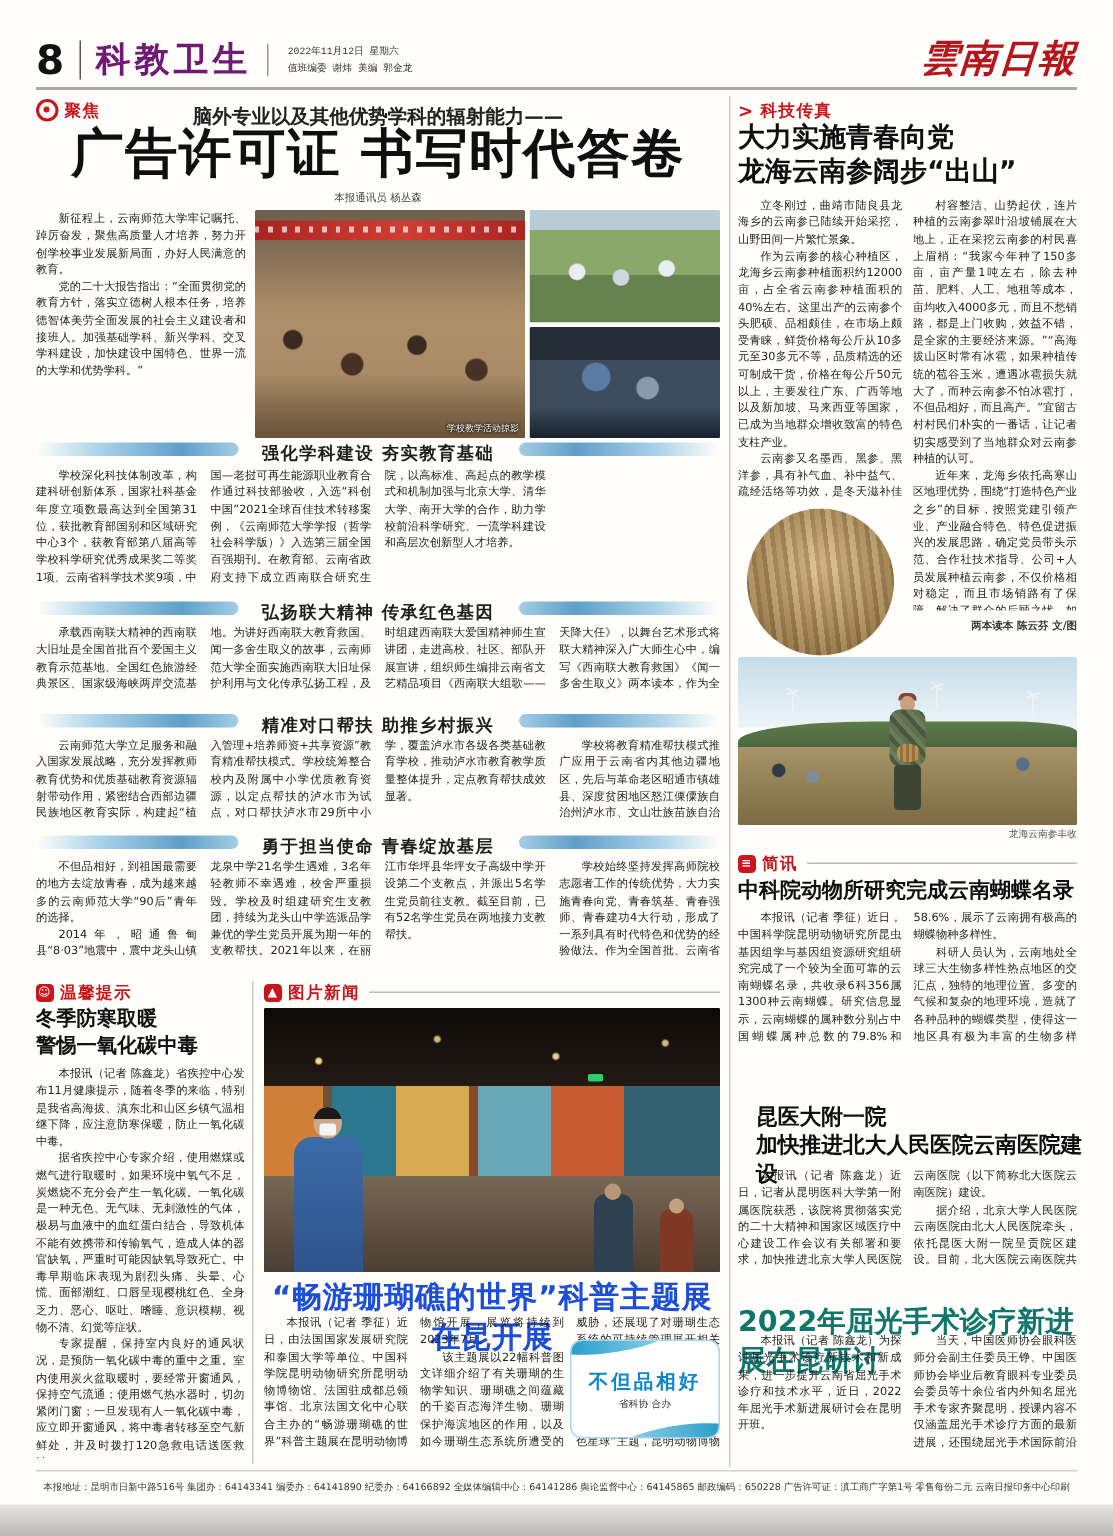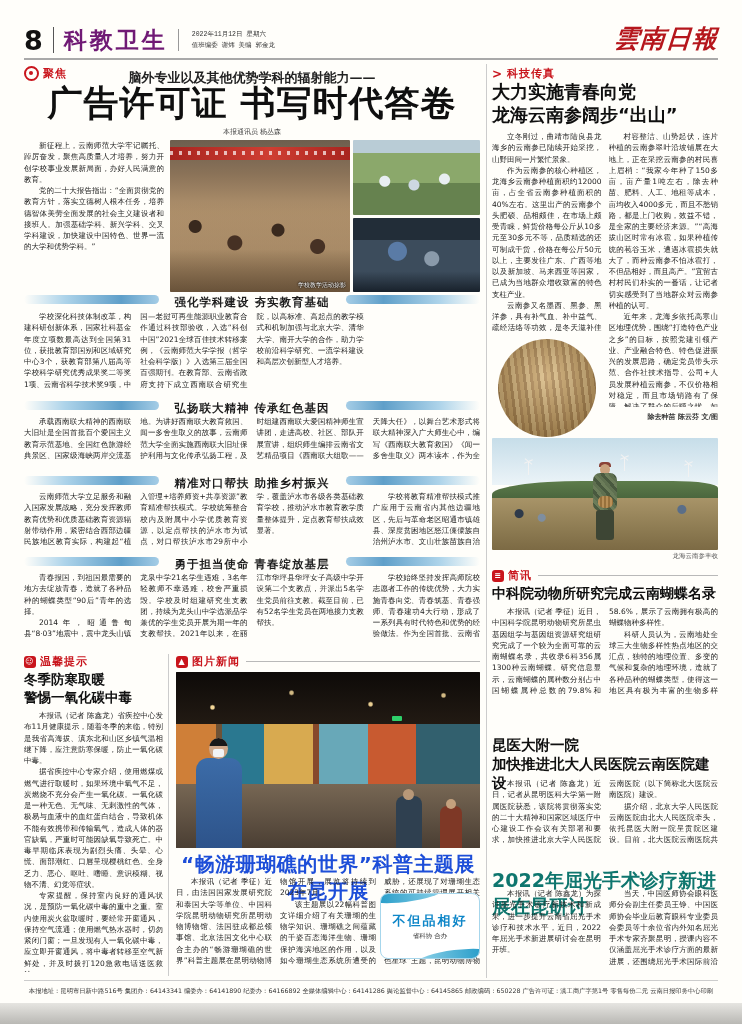--- a/index.html
+++ b/index.html
@@ -144,21 +144,21 @@
   .f-torso{position:absolute;left:5px;top:9px;width:24px;height:38px;border-radius:7px;
     background:repeating-linear-gradient(48deg,#5f7050 0 3px,#49593f 3px 6px,#6b7c59 6px 9px);}
   .f-root{position:absolute;left:10px;top:32px;width:15px;height:12px;border-radius:40%;
     background:repeating-linear-gradient(90deg,#b99057 0 2px,#97713c 2px 4px);}
   .f-legs{position:absolute;left:8px;top:46px;width:18px;height:30px;background:#3d4534;border-radius:3px;}
   .field-cap{position:absolute;left:492px;top:552px;width:226px;text-align:right;font-size:6.5px;color:#555;}
 
   .briefs-h{position:absolute;left:492px;top:585px;width:226px;margin:0;font-size:14px;font-weight:900;color:#0f0f0f;}
   .cols2{column-count:2;column-gap:8px;column-fill:auto;overflow:hidden;}
   .briefs-body{position:absolute;left:492px;top:606px;width:226px;height:96px;}
-  .hosp-h{position:absolute;left:492px;top:736px;width:226px;margin:0;font-size:14.5px;font-weight:900;line-height:1.3;color:#0f0f0f;}
+  .hosp-h{position:absolute;left:504px;top:736px;width:226px;margin:0;font-size:14.5px;font-weight:900;line-height:1.3;color:#0f0f0f;}
   .hosp-body{position:absolute;left:492px;top:778px;width:226px;height:78px;}
   .surg-h{position:absolute;left:492px;top:868px;width:226px;margin:0;font-size:19px;font-weight:900;color:#0f766e;}
   .surg-body{position:absolute;left:492px;top:888px;width:226px;height:86px;}
 
   
   .foot-rule{position:absolute;left:24px;right:24px;top:980px;height:1px;background:#ccc;}
   .footer-text{position:absolute;left:12px;right:12px;top:987px;text-align:center;font-size:6.3px;color:#333;}
   .bottom-band{position:absolute;left:0;right:0;bottom:0;height:21px;
     background:linear-gradient(180deg,#e6e5e1,#b9b8b4);}
 </style>
@@ -233,21 +233,21 @@
       <p class="para">云南师范大学立足服务和融入国家发展战略，充分发挥教师教育优势和优质基础教育资源辐射带动作用，紧密结合西部边疆民族地区教育实际，构建起“植入管理+培养师资+共享资源”教育精准帮扶模式。学校统筹整合校内及附属中小学优质教育资源，以定点帮扶的泸水市为试点，对口帮扶泸水市29所中小学，覆盖泸水市各级各类基础教育学校，推动泸水市教育教学质量整体提升，定点教育帮扶成效显著。</p>
       <p class="para">学校将教育精准帮扶模式推广应用于云南省内其他边疆地区，先后与革命老区昭通市镇雄县、深度贫困地区怒江傈僳族自治州泸水市、文山壮族苗族自治州丘北县、玉溪市易门县等7州（市）、县以合作办学等形式共建附属中学。云南师范大学附属镇雄中学实现了民族地区教育质量飞跃、托起贫困山区教育梦想的目标；附属怒江州民族中学顺利完成晋升云南省一级二等完中；附属丘北中学斩获云南省一级三等完中；附属易门中学实现了高考各项指标均居玉溪市前列、县17所县区高中第一名的历史转变。目前，学校正积极开展对德宏州陇川县第一中学、昭通市盐津县一中和怒江州兰坪县一中、保山市昌宁县一中的教育帮扶，努力推动边疆地区教育质量提升。</p>
     </div>
 
   <div class="subhead s4b">
     <div class="bar l"></div>
     <div class="t">勇于担当使命 青春绽放基层</div>
     <div class="bar r"></div>
   </div>
   <div class="cols4 bodytxt s4t">
-      <p class="para">青春报国，到祖国最需要的地方去绽放青春，造就了各种品种的蝴蝶类型“90后”青年的选择。</p>
+      <p class="para">不但品相好，到祖国最需要的地方去绽放青春，成为越来越多的云南师范大学“90后”青年的选择。</p>
       <p class="para">2014年，昭通鲁甸县“8·03”地震中，震中龙头山镇龙泉中学21名学生遇难，3名年轻教师不幸遇难，校舍严重损毁。学校及时组建研究生支教团，持续为龙头山中学选派品学兼优的学生党员开展为期一年的支教帮扶。2021年以来，在丽江市华坪县华坪女子高级中学开设第二个支教点，并派出5名学生党员前往支教。截至目前，已有52名学生党员在两地接力支教帮扶。</p>
       <p class="para">学校始终坚持发挥高师院校志愿者工作的传统优势，大力实施青春向党、青春筑基、青春强师、青春建功4大行动，形成了一系列具有时代特色和优势的经验做法。作为全国首批、云南省唯一的高校思想政治工作队伍研修培训基地，云南师范大学特色的青年马克思主义者培养工程培养模式成为闪亮品牌，连续10余年荣获全国暑期“三下乡”社会实践活动先进单位，先后荣获中国青少年科技创新奖、“小平科技创新团队”和“创青春”大赛银奖，研究生支教团、向日葵义教团助力云南山区教育发展，“党的十九大精神”学生宣讲团获全省高校培育和践行社会主义核心价值观优秀案例一等奖。</p>
     </div>
 
   <div class="vrule" style="left:486px;top:64px;height:914px;"></div>
   <div class="vrule" style="left:168px;top:654px;height:322px;"></div>
 
   <div class="tag abs" style="left:24px;top:654px;">
     <span class="sq">☺</span>
     <span>温馨提示</span>
@@ -314,21 +314,21 @@
           <p class="para">作为云南参的核心种植区，龙海乡云南参种植面积约12000亩，占全省云南参种植面积的40%左右。这里出产的云南参个头肥硕、品相颇佳，在市场上颇受青睐，鲜货价格每公斤从10多元至30多元不等，品质精选的还可制成干货，价格在每公斤50元以上，主要发往广东、广西等地以及新加坡、马来西亚等国家，已成为当地群众增收致富的特色支柱产业。</p>
           <p class="para">云南参又名墨西、黑参、黑洋参，具有补气血、补中益气、疏经活络等功效，是冬天滋补佳品。“海拔高、气温低、沙性土壤”，龙海乡农业农村综合服务中心农科站站长细数龙海乡出产高品质云南参的3个有利自然条件。据介绍，龙海乡山地面积广阔，气候、海拔、土壤资源适合种植云南参，亩产量从800多公斤到1.5吨左右，品质上乘，获得有机农产品认证。</p>
         </div>
       <div class="circle-photo"></div>
     </div>
     <div class="tcol">
       <div class="tcol-txt2 bodytxt">
           <p class="para">村容整洁、山势起伏，连片种植的云南参翠叶沿坡铺展在大地上，正在采挖云南参的村民喜上眉梢：“我家今年种了150多亩，亩产量1吨左右，除去种苗、肥料、人工、地租等成本，亩均收入4000多元，而且不愁销路，都是上门收购，效益不错，是全家的主要经济来源。”“高海拔山区时常有冰雹，如果种植传统的苞谷玉米，遭遇冰雹损失就大了，而种云南参不怕冰雹打，不但品相好，而且高产。”宜留古村村民们朴实的一番话，让记者切实感受到了当地群众对云南参种植的认可。</p>
           <p class="para">近年来，龙海乡依托高寒山区地理优势，围绕“打造特色产业之乡”的目标，按照党建引领产业、产业融合特色、特色促进振兴的发展思路，确定党员带头示范、合作社技术指导、公司+人员发展种植云南参，不仅价格相对稳定，而且市场销路有了保障，解决了群众的后顾之忧。如今，龙海乡已有4个村委会把云南参作为经济支柱产业来发展，其中的雨古村云南参种植面积约3100亩，亩产值约12000元，总产值约3700万元，全村90%以上农户发展种植云南参，种植技术较为成熟，跻身第十批全国“一村一品”示范村，3000亩通过了有机认证。</p>
         </div>
-      <div class="tech-byline">除去种苗 陈云芬 文/图</div>
+      <div class="tech-byline">两本读本 陈云芬 文/图</div>
     </div>
   </div>
   <div class="field">
     <div class="sky"></div>
     <div class="turb" style="left:36px;top:24px;"></div>
     <div class="turb" style="left:132px;top:20px;"></div>
     <div class="turb" style="left:196px;top:26px;"></div>
     <div class="hill"></div>
     <div class="ground"></div>
     <div class="farmer">

